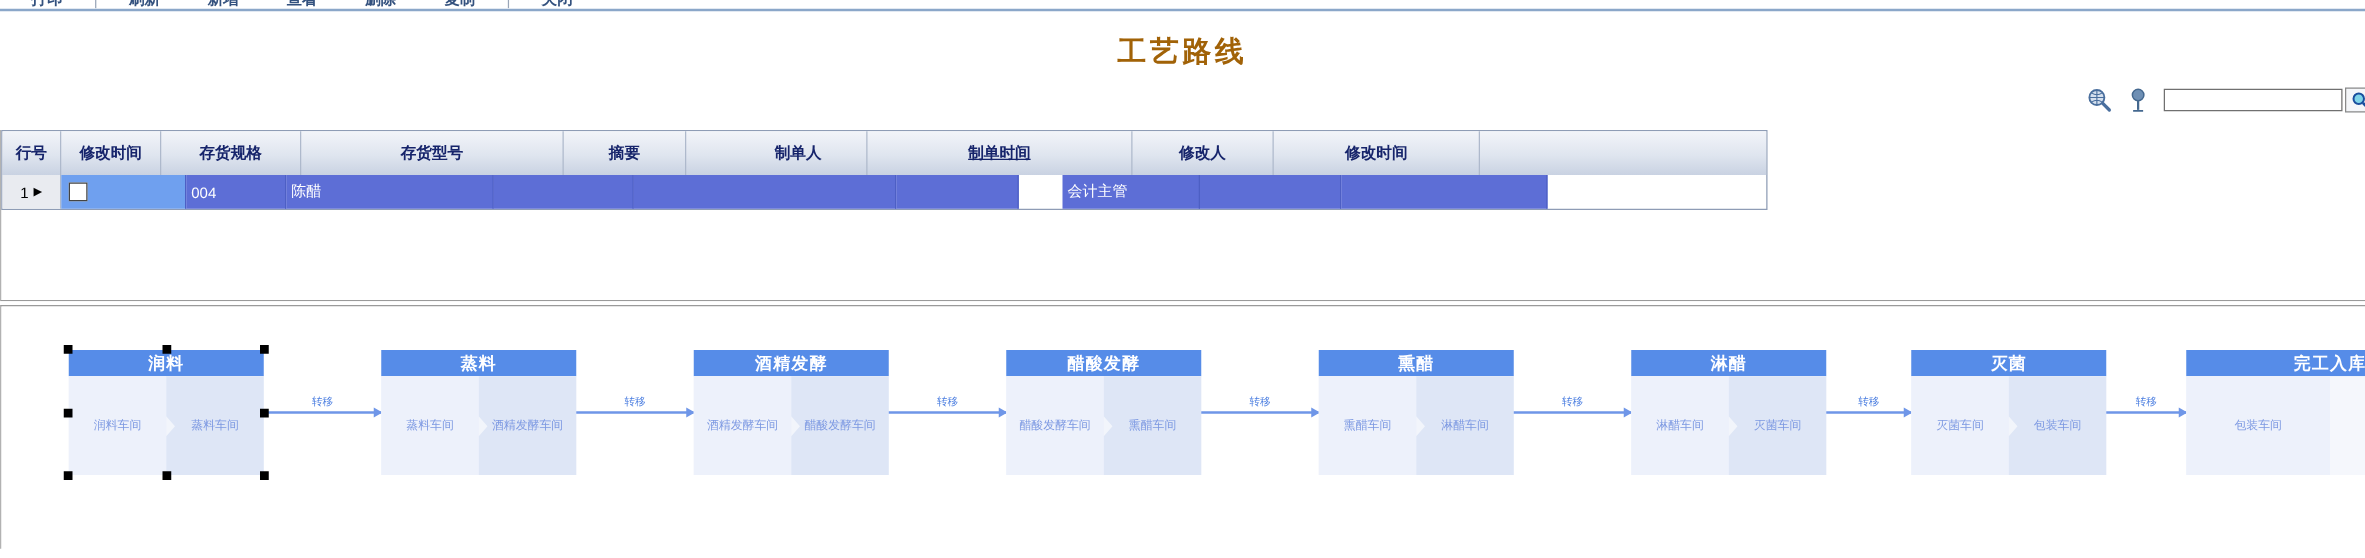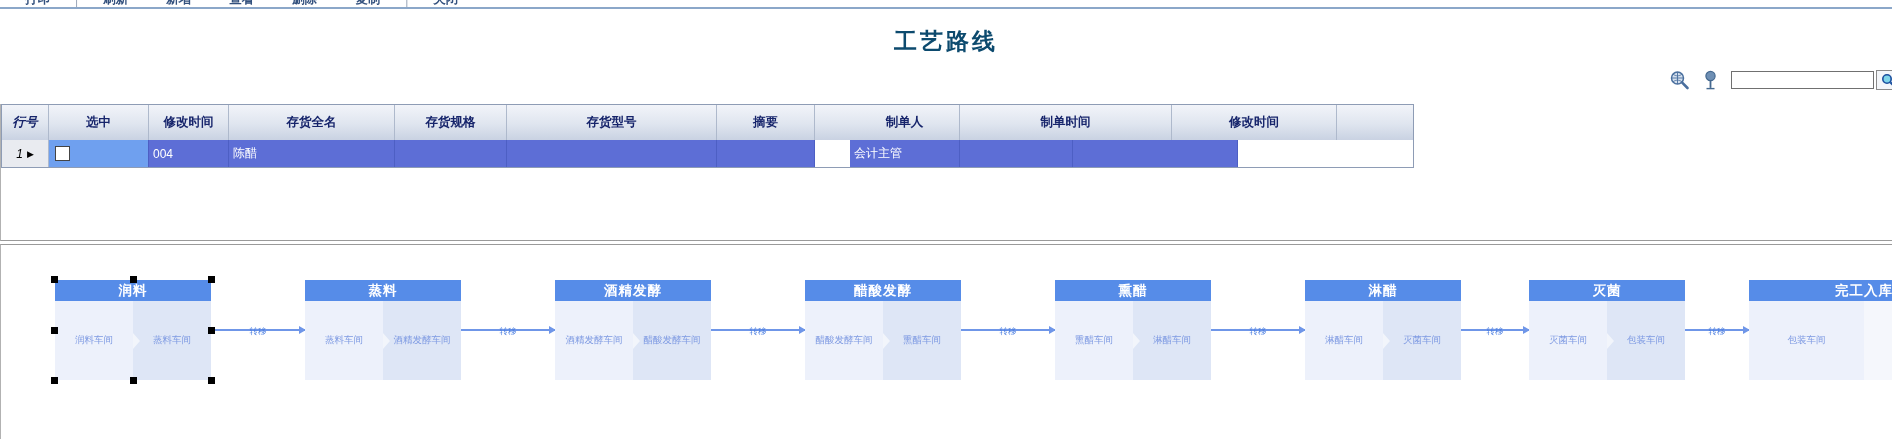--- a/index.html
+++ b/index.html
@@ -8,21 +8,21 @@
 
   
   .toolbar { position:relative; height:9px; overflow:hidden;
     border-bottom:2px solid #8BA7C9; background:#fff; }
   .toolbar-inner { position:absolute; top:-9px; left:6px; display:flex; align-items:center; }
   .tb-item { font-size:12.5px; font-weight:700; color:#33517E; margin:0 19px; white-space:nowrap; cursor:pointer; }
   .tb-sep { color:#9AA6B8; font-weight:400; font-size:12px; margin:0 6px; }
 
   
   .title-row { margin-top:17px; height:34px; text-align:center; }
-  .page-title { font-size:23px; font-weight:700; color:#0c4a6e; letter-spacing:3px;
+  .page-title { font-size:23px; font-weight:700; color:#a16207; letter-spacing:3px;
     font-family:"Liberation Serif","DejaVu Serif",serif; }
 
   
   .search-row { display:flex; justify-content:flex-end; align-items:center; height:24px; margin-top:8px; }
   .icon-btn { margin-right:14px; cursor:pointer; display:flex; align-items:center; }
   .search-input { width:143px; height:18px; border:1px solid #707070; font-size:12px; padding:0 3px; outline:none; }
   .search-go { width:24px; height:20px; margin-left:2px; margin-right:-8px; border:1px solid #8a8a8a;
     background:#f4f6f9; display:flex; align-items:center; justify-content:center; cursor:pointer; }
 
   
@@ -35,22 +35,22 @@
     border-right:1px solid #AEB9CC; font-size:12.5px; font-weight:700; color:#16246B; }
   .grid-row { display:flex; height:27px; }
   .gr-cell { display:flex; align-items:center; font-size:12px; color:#fff;
     background:#5D6ED6; border-right:1px solid #4D5FC4; padding-left:4px; overflow:hidden; white-space:nowrap; }
   .rowno-cell { background:#E9EBF0; color:#000; justify-content:center; gap:4px;
     border-right:1px solid #AEB9CC; padding-left:0; }
   .row-indicator { font-size:9px; color:#000; }
   .check-cell { background:#6FA0EF; padding-left:6px; }
   .checkbox { width:15px; height:15px; background:#fff; border:1px solid #444; cursor:pointer; }
   
-  .c0{width:47px;font-style:italic;} .c1{width:100px;} .c2{width:80px;} .c3{width:166px;} .c4{width:112px;}
-  .c5{width:210px;} .c6{width:98px;} .c7{width:110px;margin-left:35px;} .c8{width:212px;} .c9{width:113px;} .c10{width:165px;}
+  .c0{width:47px;} .c1{width:100px;} .c2{width:80px;} .c3{width:166px;} .c4{width:112px;}
+  .c5{width:210px;} .c6{width:98px;} .c7{width:110px;margin-left:35px;} .c8{width:212px;text-decoration:underline;} .c9{width:113px;} .c10{width:165px;}
 
   
   .gap { height:3px; background:#fff; }
   .diagram-panel { position:relative; height:195px; border-top:1px solid #9a9a9a;
     border-left:1px solid #b2b2b2; background:#fff; overflow:hidden;padding-left:13px; }
   .node { position:absolute; top:35px; width:156px; cursor:move; }
   .node-header { height:21px; background:#568CE8; color:#fff; font-weight:700; font-size:13.5px;
     display:flex; align-items:center; justify-content:center; letter-spacing:1px; }
   .node-body { position:relative; display:flex; height:79px; background:#f5f7fc; }
   .ncell { flex:1; display:flex; align-items:center; justify-content:center;
@@ -63,21 +63,21 @@
   
   .handle { position:absolute; width:7px; height:7px; background:#000; z-index:5; }
   .h-tl{left:-4px;top:-4px;} .h-tm{left:calc(50% - 3px);top:-4px;} .h-tr{right:-4px;top:-4px;}
   .h-ml{left:-4px;top:calc(50% - 3px);} .h-mr{right:-4px;top:calc(50% - 3px);}
   .h-bl{left:-4px;bottom:-4px;} .h-bm{left:calc(50% - 3px);bottom:-4px;} .h-br{right:-4px;bottom:-4px;}
   
   .connector { position:absolute; top:84px; height:2px; background:#6F96E8; }
   .connector::after { content:""; position:absolute; right:-1px; top:-3px; width:0; height:0;
     border-top:4px solid transparent; border-bottom:4px solid transparent; border-left:7px solid #6F96E8; }
   .arrow-label { position:absolute; left:0; right:0; top:-13px; text-align:center;
-    font-size:8.5px; color:#4A7DE0;margin-top:10px; }
+    font-size:8.5px; color:#4A7DE0; }
 </style>
 </head>
 <body>
 
 <div class="toolbar">
   <div class="toolbar-inner">
     <span class="tb-item">打印</span>
     <span class="tb-sep">|</span>
     <span class="tb-item">刷新</span>
     <span class="tb-item">新增</span>
@@ -114,28 +114,27 @@
       <circle cx="6" cy="6" r="4.2" fill="#7FD4E8" stroke="#1A4F9E" stroke-width="1.6"></circle>
       <line x1="9.3" y1="9.3" x2="13.5" y2="13.5" stroke="#1A4F9E" stroke-width="2.2"></line>
     </svg>
   </span>
 </div>
 
 <div class="table-panel">
   <div class="grid">
     <div class="grid-header">
       <div class="gh-cell c0">行号</div>
-      <div class="gh-cell c1">选中</div>
       <div class="gh-cell c2">修改时间</div>
-      <div class="gh-cell c3">存货全名</div>
       <div class="gh-cell c4">存货规格</div>
       <div class="gh-cell c5">存货型号</div>
       <div class="gh-cell c6">摘要</div>
       <div class="gh-cell c7">制单人</div>
       <div class="gh-cell c8">制单时间</div>
+      <div class="gh-cell c9">修改人</div>
       <div class="gh-cell c10">修改时间</div>
     </div>
     <div class="grid-row">
       <div class="gr-cell rowno-cell c0">
         <span>1</span>
         <span class="row-indicator">▶</span>
       </div>
       <div class="gr-cell check-cell c1">
         <span class="checkbox"></span>
       </div>

